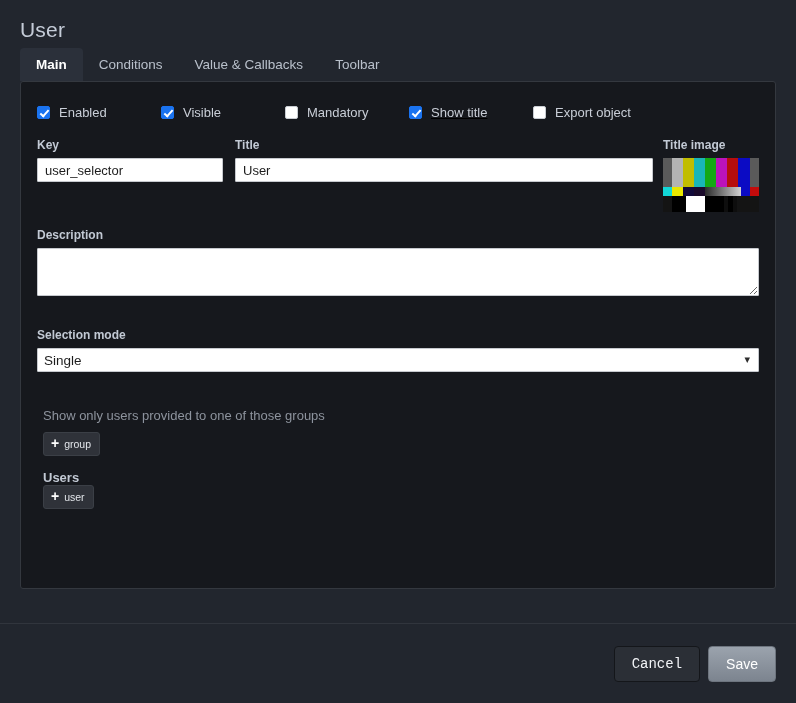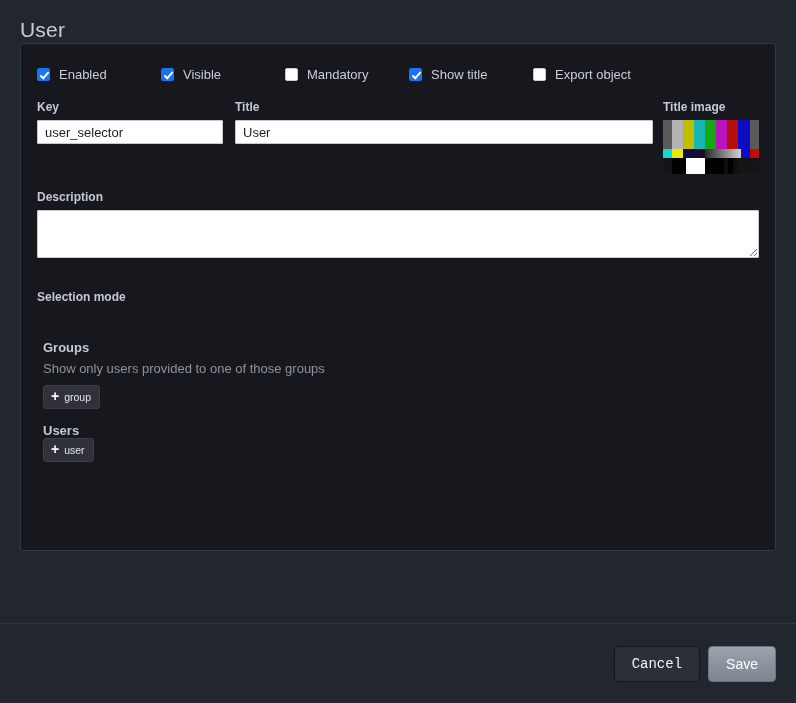--- a/index.html
+++ b/index.html
@@ -68,21 +68,21 @@
   .checkrow {
     display: flex;
     align-items: center;
     padding: 2px 0 0 4px;
     height: 30px;
   }
   .chkitem { display: flex; align-items: center; cursor: pointer; }
   .chkitem.c0 { width: 124px; }
   .chkitem.c1 { width: 124px; }
   .chkitem.c2 { width: 124px; }
-  .chkitem.c3 { width: 124px; }
+  .chkitem.c3 { width: 124px; text-decoration: underline; }
   .chkbox {
     width: 13px; height: 13px;
     border-radius: 2px;
     margin-right: 9px;
     flex: none;
     display: block;
     position: relative;
     background: #ffffff;
     border: 1px solid #c8ccd2;
   }
@@ -257,20 +257,26 @@
     color: #ffffff;
   }
 </style>
 </head>
 <body>
 
 <div class="page">
 
   <div class="page-title">User</div>
 
+  <div class="tabbar">
+    <div class="tab active">Main</div>
+    <div class="tab">Conditions</div>
+    <div class="tab">Value &amp; Callbacks</div>
+    <div class="tab">Toolbar</div>
+  </div>
 
   <div class="panel-wrap">
   <div class="panel">
 
     <div class="checkrow">
       <div class="chkitem c0">
         <span class="chkbox on"></span>
         <span class="chklabel">Enabled</span>
       </div>
       <div class="chkitem c1">
@@ -337,24 +343,30 @@
       </div>
     </div>
 
     <div class="block">
       <label class="flabel">Description</label>
       <textarea class="ta" placeholder="" style=""></textarea>
     </div>
 
     <div class="block">
       <label class="flabel">Selection mode</label>
+      <div class="selwrap">
+        <select class="sel">
+          <option>Single</option>
+          <option>Multiple</option>
+        </select>
+        <span class="caret">▾</span>
+      </div>
     </div>
 
     <div class="section">
-      <div class="sublabel-strong">Groups</div>
       <div class="subtext">Show only users provided to one of those groups</div>
       <div class="addbtn">
         <span class="plus">+</span>
         <span class="atxt">group</span>
       </div>
     </div>
 
     <div class="section">
       <div class="sublabel-strong">Users</div>
       <div class="addbtn">

